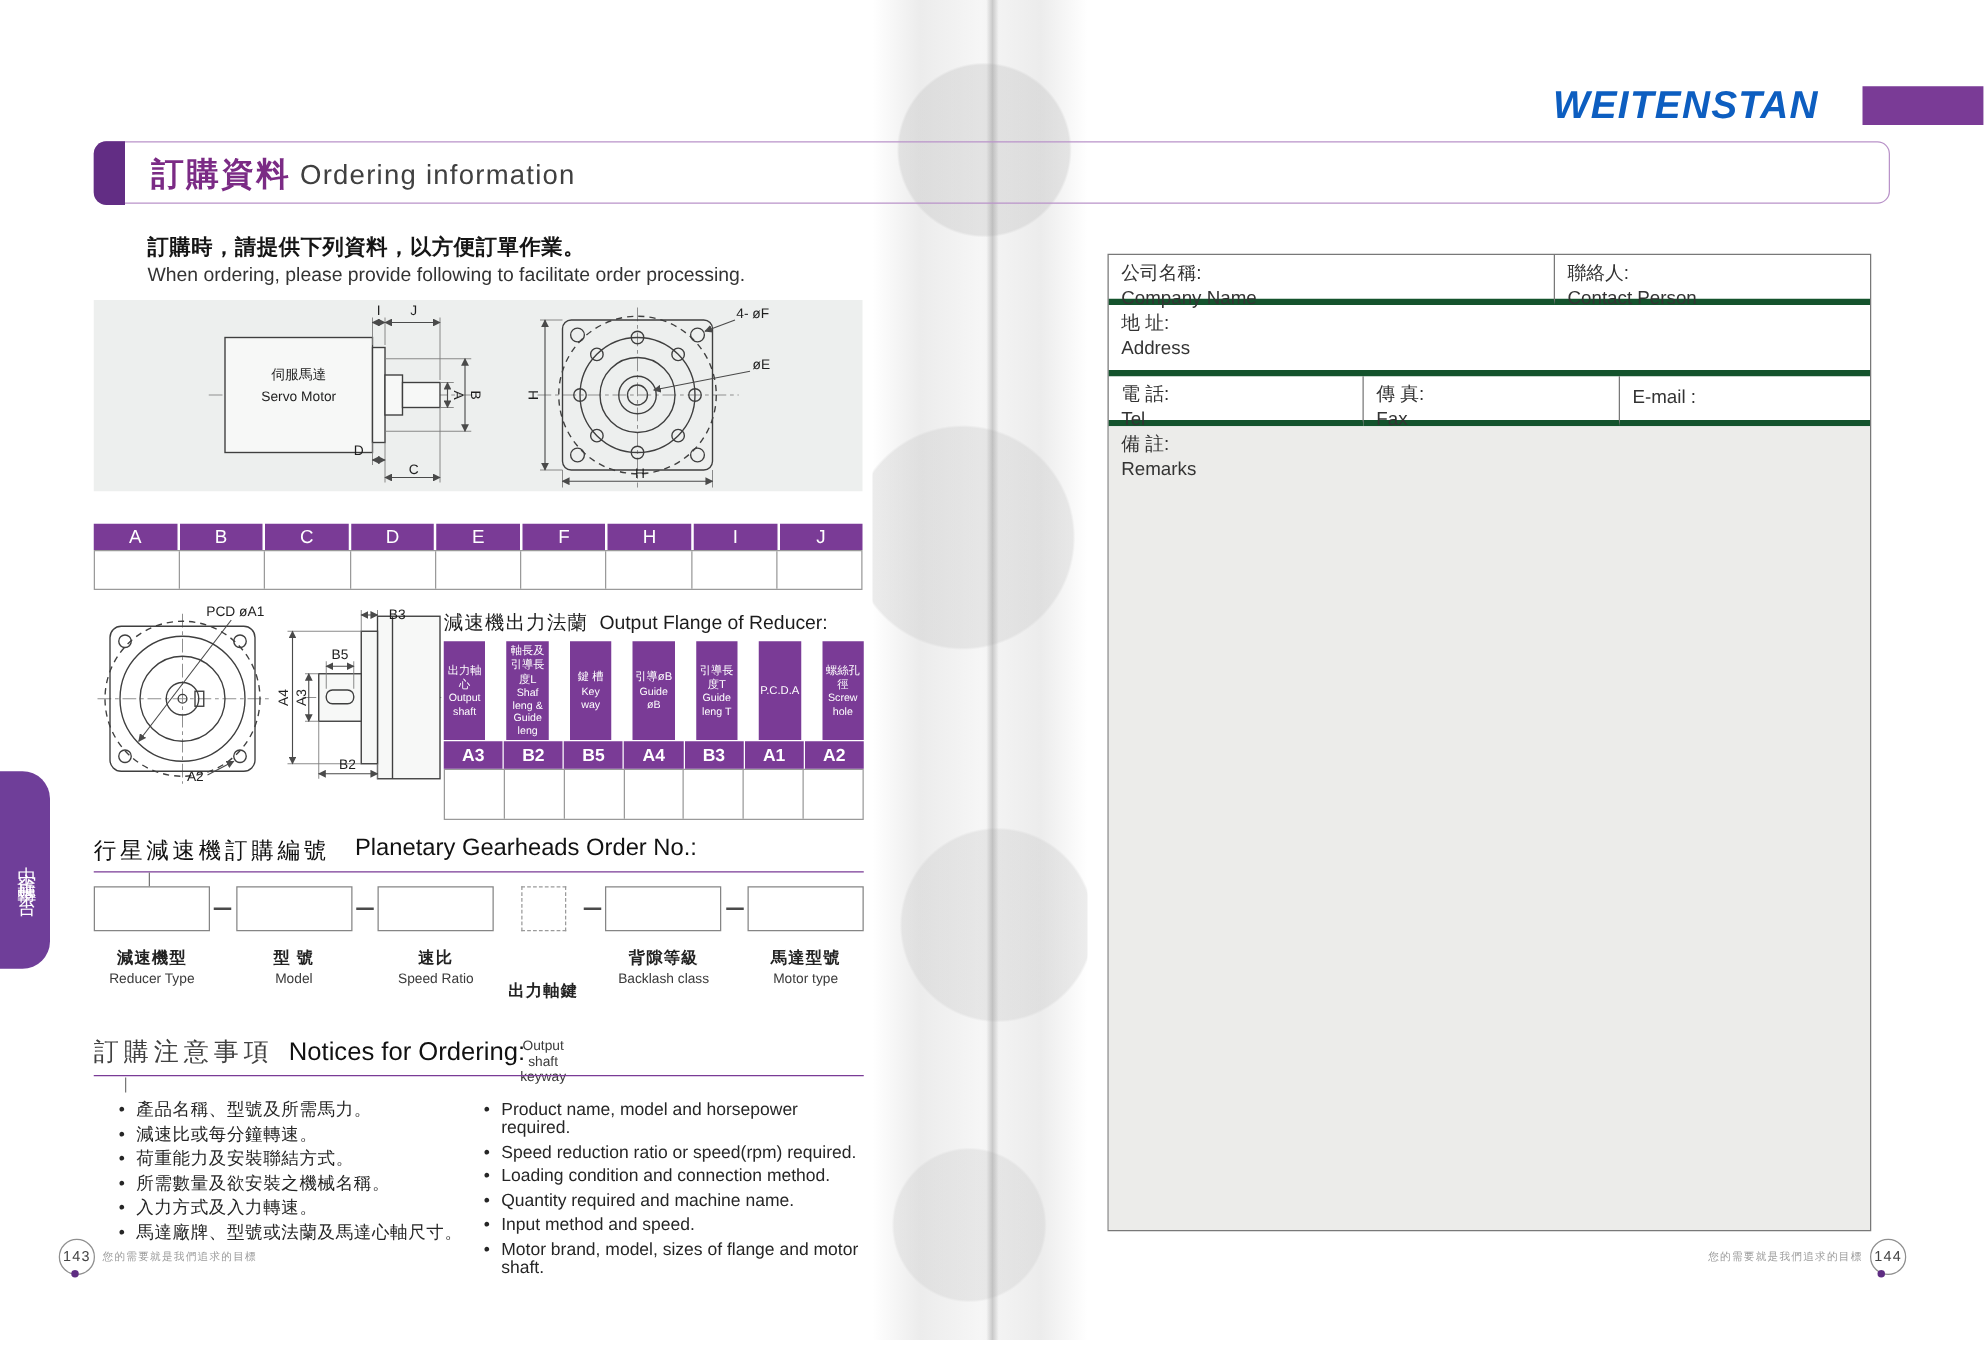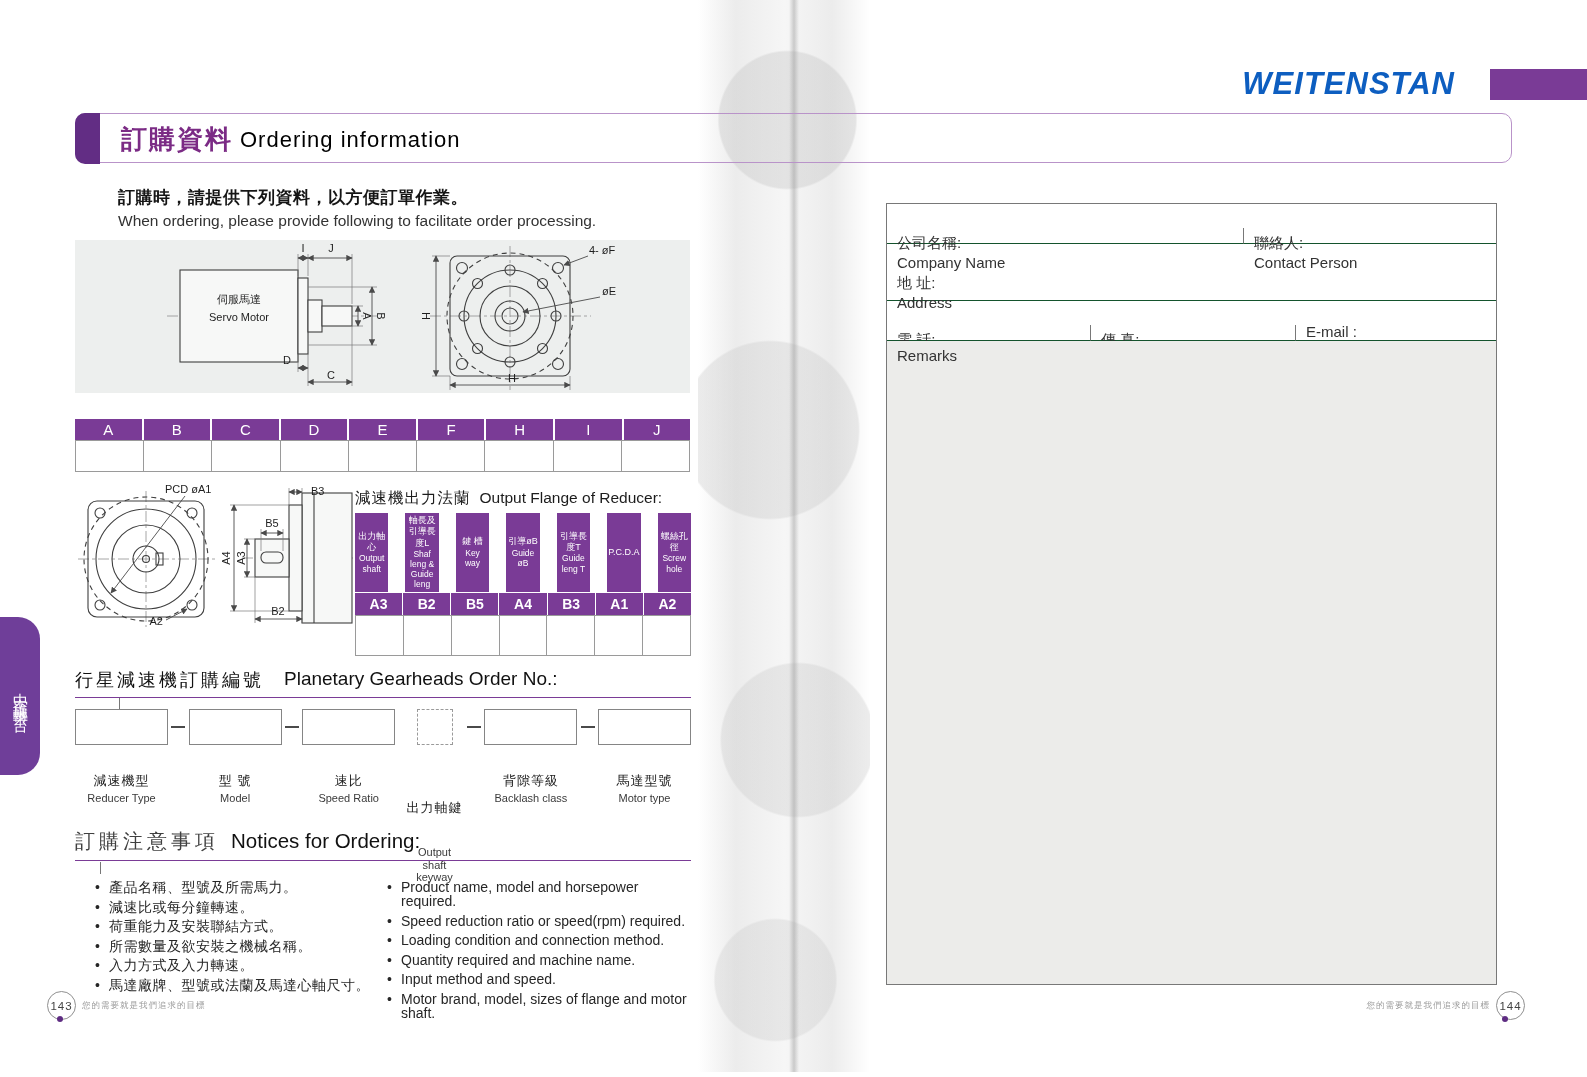--- a/index.html
+++ b/index.html
@@ -21,21 +21,21 @@
   .logo{position:absolute;top:66px;right:132px;font-size:31px;font-weight:bold;font-style:italic;
         color:#0d5ec0;letter-spacing:1px;}
   .logo-block{position:absolute;top:69px;right:0;width:97px;height:31px;background:#7a3b96;}
 
   
   .header-bar{position:absolute;left:75px;top:113px;width:1437px;height:50px;box-sizing:border-box;
               border:1.5px solid #b993c9;border-radius:10px;}
   .header-accent{position:absolute;left:-1.5px;top:-1.5px;width:25px;height:51.5px;background:#622d84;
                  border-radius:10px 0 0 10px;}
   .header-title-zh{position:absolute;left:45px;top:8px;font-size:26px;font-weight:bold;color:#7b2b85;letter-spacing:2px;}
-  .header-title-en{position:absolute;left:164px;top:13px;font-size:22px;color:#000000;letter-spacing:1px;}
+  .header-title-en{position:absolute;left:164px;top:13px;font-size:22px;color:#404040;letter-spacing:1px;}
 
   
   .intro-zh{position:absolute;left:118px;top:186px;font-size:17px;font-weight:bold;color:#151515;letter-spacing:.5px;}
   .intro-en{position:absolute;left:118px;top:212px;font-size:15.5px;color:#333;}
 
   
   .diagram-box{position:absolute;left:75px;top:240px;width:615px;height:153px;background:#edefee;}
   .diagram-box svg{display:block;}
   .dim-txt{font-size:11px;fill:#1e1e1e;}
   .ext{stroke:#7a7a7a;stroke-width:.7;}
@@ -74,21 +74,21 @@
   .order-sec{position:absolute;left:75px;top:668px;width:616px;}
   .order-title{display:flex;align-items:flex-start;gap:20px;}
   .order-title .zh{font-size:18px;color:#111;letter-spacing:3px;}
   .order-title .en{font-size:19px;color:#111;}
   .order-underline{margin-top:5px;border-top:1.5px solid #7a3b96;}
   .order-tick{position:absolute;left:44px;top:30px;width:1px;height:11px;background:#777;}
   .order-row{display:flex;margin-top:11px;align-items:flex-start;}
   .ofield{display:flex;flex-direction:column;align-items:center;}
   .obox{height:36px;width:93px;border:1px solid #858585;background:#fff;box-sizing:border-box;}
   .obox.dashed{width:36px;border:1px dashed #9a9a9a;}
-  .ofield .zh{margin-top:27px;font-size:13px;color:#222;letter-spacing:1px;text-align:center;}
+  .ofield .zh{margin-top:12px;font-size:13px;color:#222;letter-spacing:1px;text-align:center;font-weight:bold;}
   .ofield .en{margin-top:2px;font-size:11px;color:#3a3a3a;text-align:center;line-height:1.15;max-width:86px;}
   .osep{width:26px;padding-top:17px;display:flex;justify-content:center;}
   .osep i{display:block;width:14px;height:2px;background:#4a4a4a;}
 
   
   .notices{position:absolute;left:75px;top:828px;width:616px;}
   .not-title{display:flex;align-items:baseline;gap:12px;}
   .not-title .zh{font-size:20px;color:#404040;letter-spacing:4px;}
   .not-title .en{font-size:20.5px;color:#111;}
   .not-underline{margin-top:5px;border-top:1.5px solid #7a3b96;}
@@ -101,21 +101,21 @@
   .not-col li::before{content:"•";position:absolute;left:0;top:0;color:#262626;}
 
   
   .form{position:absolute;left:886px;top:203px;width:611px;height:782px;box-sizing:border-box;
         display:grid;grid-template-columns:204px 153px 52px 200px;grid-template-rows:40px 57px 40px 1fr;
         border:1px solid #787878;background:#fff;}
   .fcell{box-sizing:border-box;padding:5px 10px;font-size:15px;color:#333;line-height:1.35;}
   .fcell .zh{display:block;}
   .fcell .en{display:block;}
   .bR{border-right:1px solid #787878;}
-  .bB{border-bottom:1px solid #14532d;margin-top:24px;}
+  .bB{border-bottom:5px solid #14532d;}
   .c-company{grid-column:1/3;grid-row:1;}
   .c-contact{grid-column:3/5;grid-row:1;}
   .c-address{grid-column:1/5;grid-row:2;}
   .c-tel{grid-column:1/2;grid-row:3;}
   .c-fax{grid-column:2/4;grid-row:3;}
   .c-email{grid-column:4/5;grid-row:3;display:flex;align-items:center;}
   .c-remarks{grid-column:1/5;grid-row:4;background:#ececea;}
 
   
   .side-tab{position:absolute;left:0;top:617px;width:40px;height:158px;background:#6f3e99;
@@ -454,20 +454,21 @@
       <span class="en">Tel</span>
     </div>
     <div class="fcell bR bB c-fax">
       <span class="zh">傳 真:</span>
       <span class="en">Fax</span>
     </div>
     <div class="fcell bB c-email">
       <span>E-mail :</span>
     </div>
     <div class="fcell c-remarks">
+      <span class="zh">備 註:</span>
       <span class="en">Remarks</span>
     </div>
   </div>
 
   <div class="side-tab">
     <span>中空旋轉平台</span>
   </div>
 
   <div class="foot foot-left">
     <div class="pgc l">

